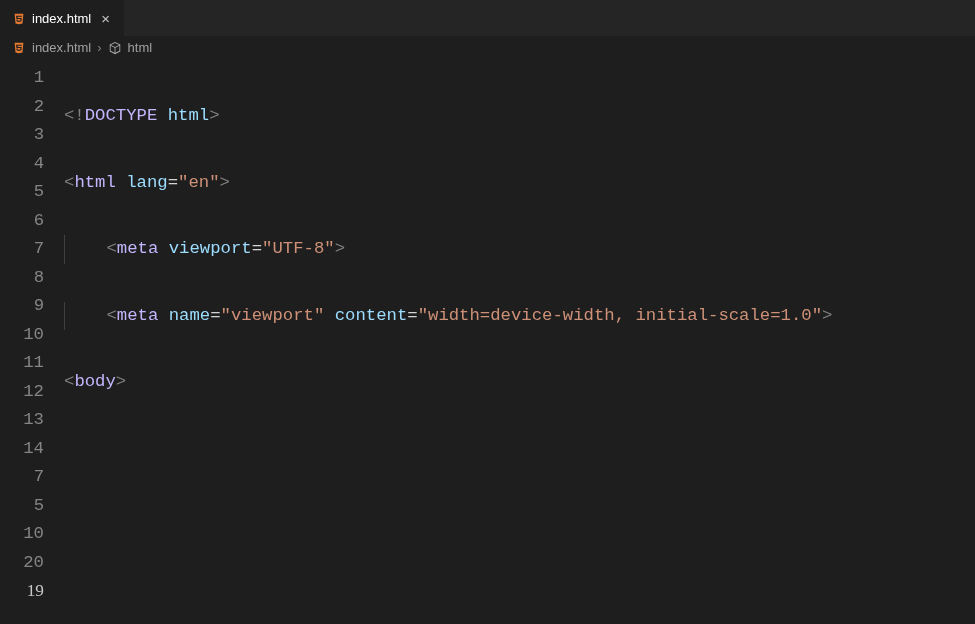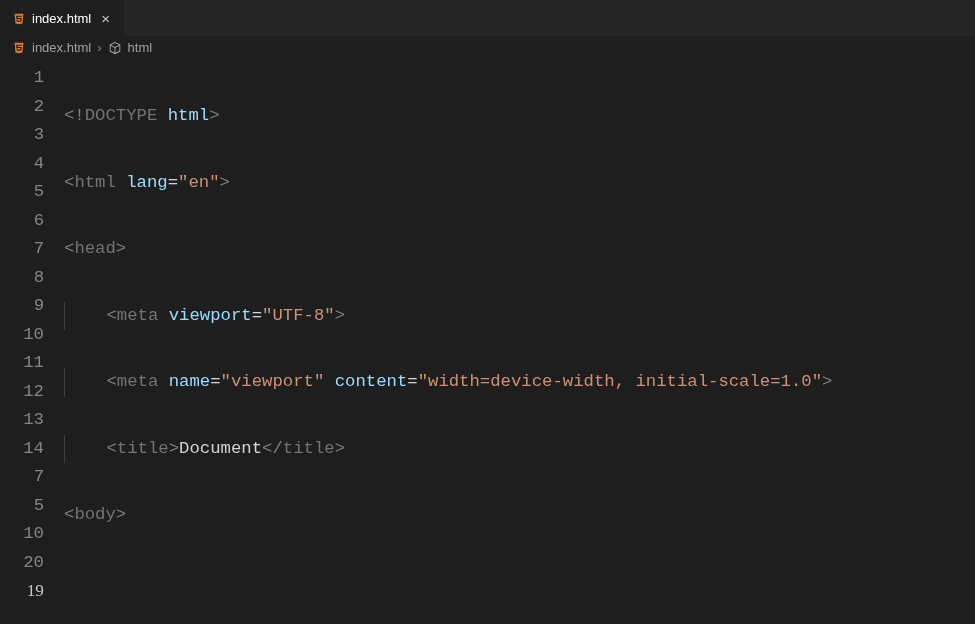--- a/index.html
+++ b/index.html
@@ -59,21 +59,21 @@
     color:#858585;
     user-select:none;
   }
   .code {
     flex:1;
     white-space:pre;
   }
   .line { height:28.5px; line-height:28.5px; }
   .gutter .active { color:#c6c6c6;font-family:Liberation Serif, serif; }
   .c-punc   { color:#808080; }
-  .c-tag    { color:#737373; }
+  .c-tag    { color:#c4b5fd; }
   .c-attr   { color:#9cdcfe; }
   .c-str    { color:#ce9178; }
   .c-text   { color:#d4d4d4; }
   .indent-guide {
     display:inline-block;
     border-left:1px solid #404040;
     height:28.5px;
     vertical-align:top;
   }
 </style>
@@ -127,24 +127,22 @@
     <div class="line">7</div>
     <div class="line">5</div>
     <div class="line">10</div>
     <div class="line">20</div>
     <div class="line active">19</div>
   </div>
 
   <div class="code">
     <div class="line"><span class="c-punc">&lt;!</span><span class="c-tag">DOCTYPE</span><span> </span><span class="c-attr">html</span><span class="c-punc">&gt;</span></div>
     <div class="line"><span class="c-punc">&lt;</span><span class="c-tag">html</span><span> </span><span class="c-attr">lang</span><span class="c-text">=</span><span class="c-str">"en"</span><span class="c-punc">&gt;</span></div>
-    <div class="line"><span class="c-punc">&lt;</span><span class="c-tag">head</span><span class="c-punc">&gt;</span></div>
     <div class="line"><span class="indent-guide">    </span><span class="c-punc">&lt;</span><span class="c-tag">meta</span><span> </span><span class="c-attr">viewport</span><span class="c-text">=</span><span class="c-str">"UTF-8"</span><span class="c-punc">&gt;</span></div>
     <div class="line"><span class="indent-guide">    </span><span class="c-punc">&lt;</span><span class="c-tag">meta</span><span> </span><span class="c-attr">name</span><span class="c-text">=</span><span class="c-str">"viewport"</span><span> </span><span class="c-attr">content</span><span class="c-text">=</span><span class="c-str">"width=device-width, initial-scale=1.0"</span><span class="c-punc">&gt;</span></div>
-    <div class="line"><span class="indent-guide">    </span><span class="c-punc">&lt;</span><span class="c-tag">title</span><span class="c-punc">&gt;</span><span class="c-text">Document</span><span class="c-punc">&lt;/</span><span class="c-tag">title</span><span class="c-punc">&gt;</span></div>
     <div class="line"><span class="c-punc">&lt;</span><span class="c-tag">body</span><span class="c-punc">&gt;</span></div>
     
     
     
     
     
     
     
     
     

